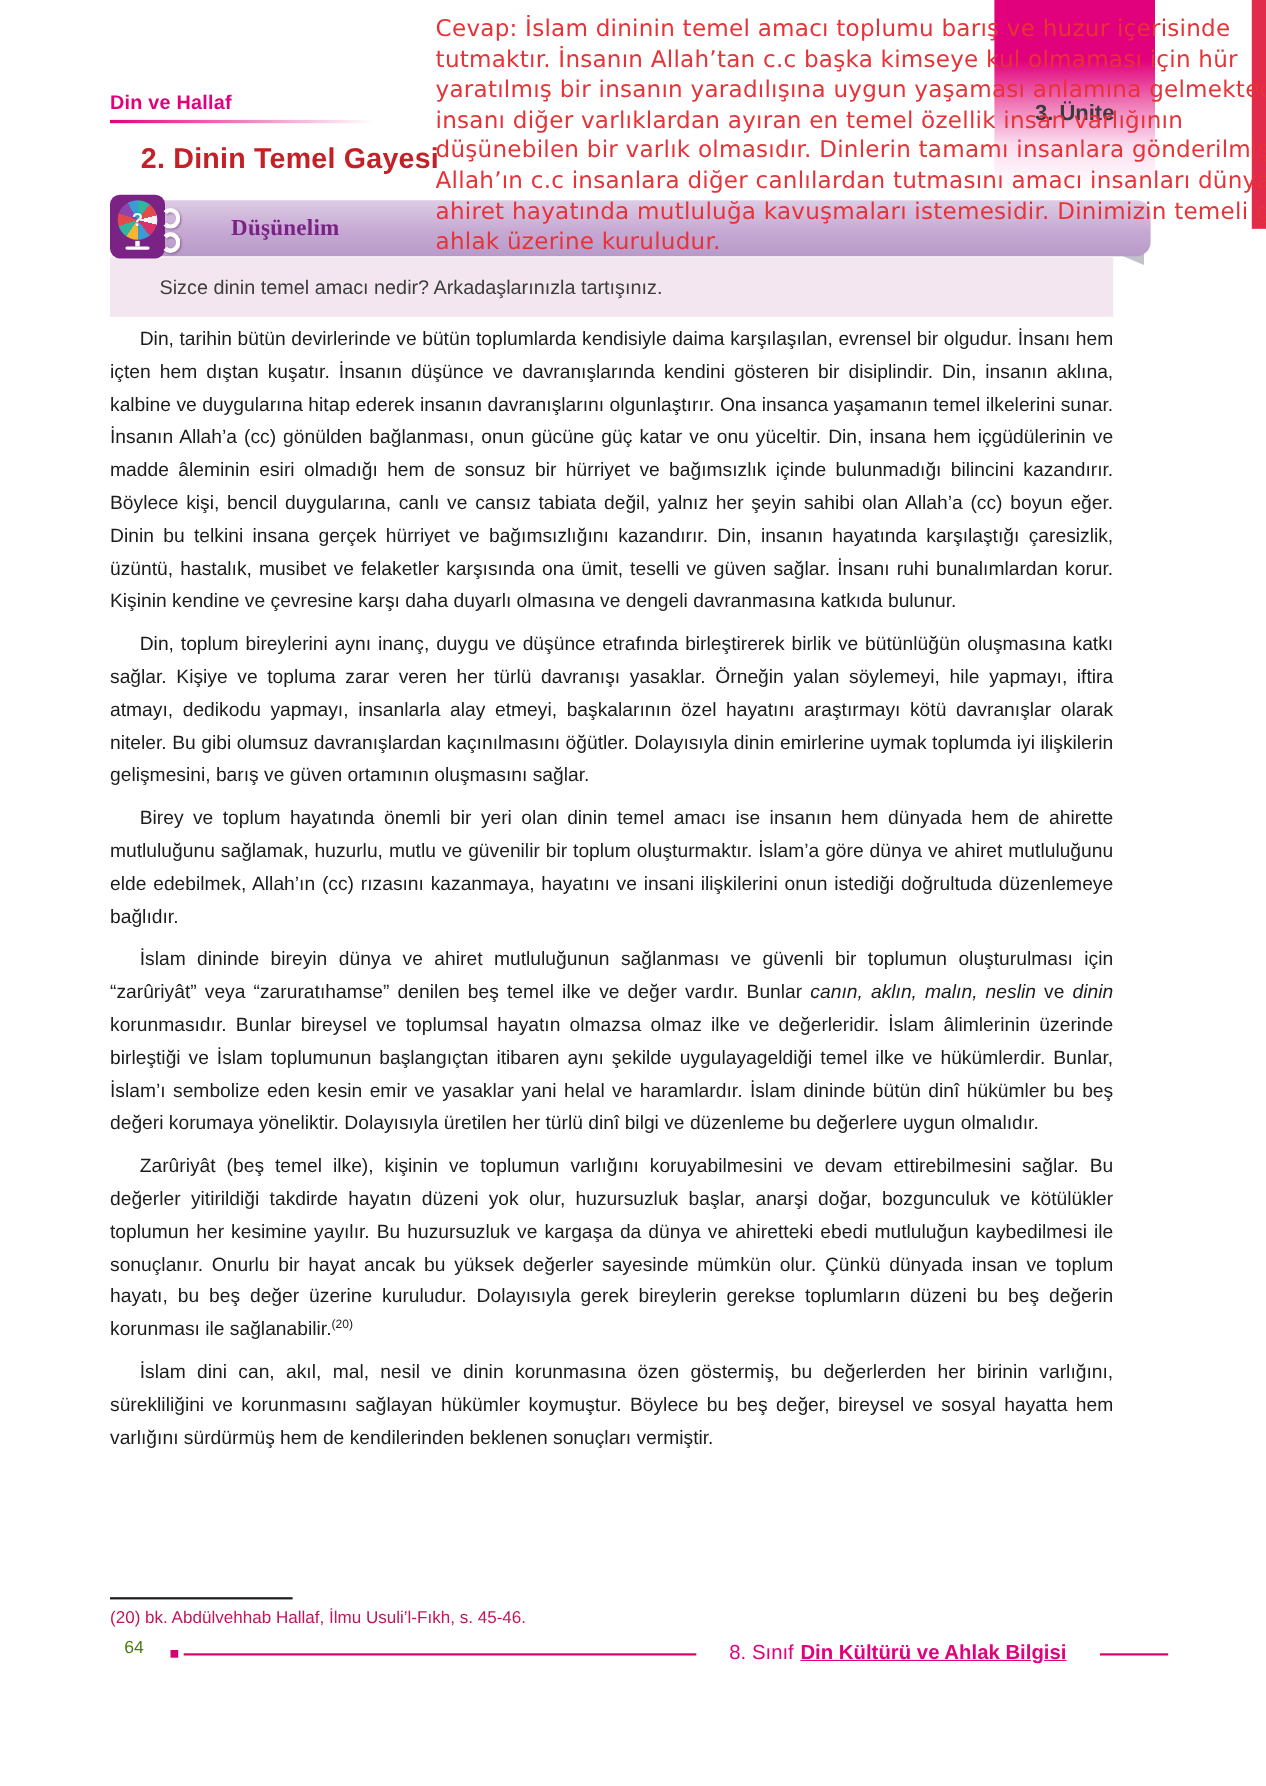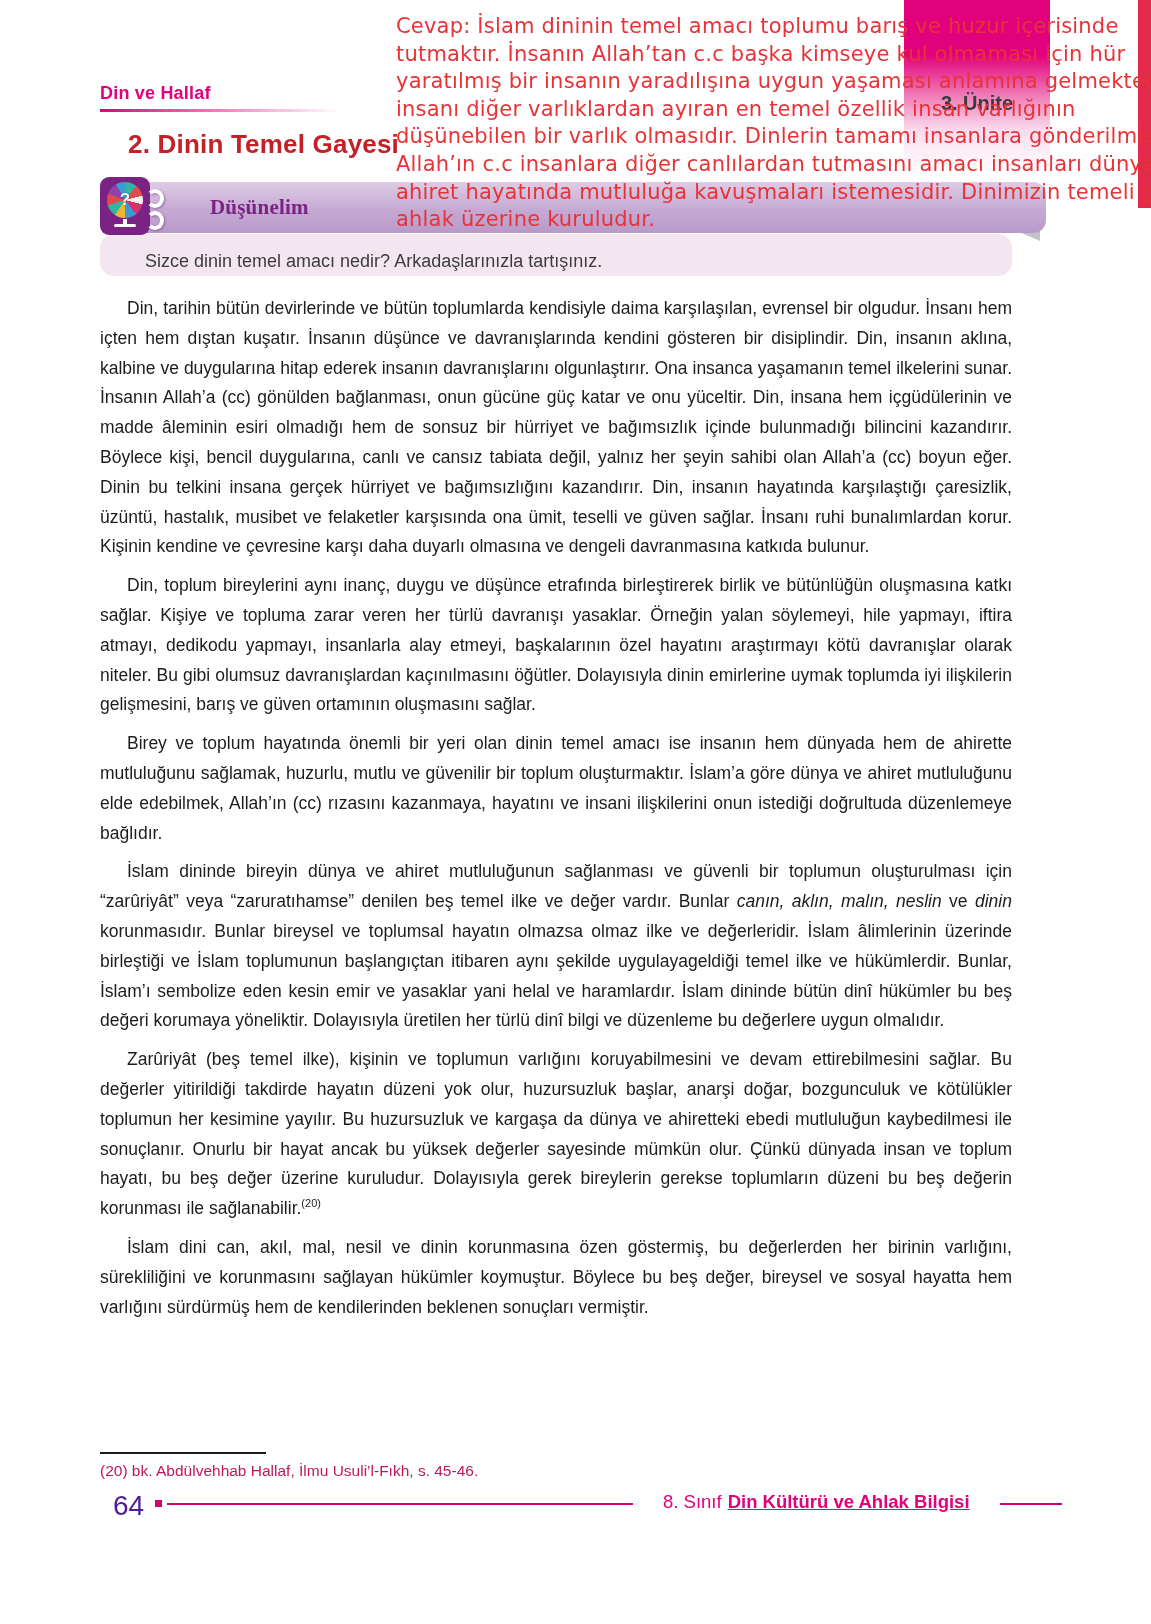--- a/index.html
+++ b/index.html
@@ -109,23 +109,23 @@
   .ring2{left:146px; top:211px;}
   .banner-label{
     position:absolute; left:210px; top:195px;
     font-size:21px; font-weight:bold;
     color:var(--banner-purple-dark,#7b2384);
     z-index:4; letter-spacing:.2px;font-family:Liberation Serif, serif;
   }
   
   .question-box{
     position:absolute; left:100px; top:234px;
-    width:912px; height:42px;
+    width:912px; height:54px;
     background:var(--question-bg,#f4e6f1);
-    border-radius:14px; z-index:1;
+    border-radius:0; z-index:1;
   }
   .question-text{
     position:absolute; left:45px; top:17px;
     font-size:18px; color:var(--text-dark,#3c3c3c);
   }
   
   .body-text{
     position:absolute; left:100px; top:294px; width:912px;
     font-size:17.5px; line-height:29.8px; color:#1c1c1c;
     text-align:justify; z-index:1;
@@ -138,21 +138,21 @@
     background:#1a1a1a;
   }
   .footnote{
     position:absolute; left:100px; top:1462px;
     font-size:15.5px; color:#be185d;
   }
   
   .footer{position:absolute; left:0; top:1488px; width:1151px; height:30px; z-index:1;}
   .page-num{
     position:absolute; left:113px; top:2px;
-    font-size:28px; color:#4c1d95;
+    font-size:16px; color:#4d7c0f;
   }
   .footer-bullet{
     position:absolute; left:155px; top:12px;
     width:7px; height:7px; background:var(--footer-pink,#d6006f);
   }
   .footer-line{position:absolute; top:14.5px; height:2px; background:var(--footer-pink,#d6006f);}
   .footer-line.left{left:167px; width:466px;}
   .footer-line.right{left:1000px; width:62px;}
   .footer-course{
     position:absolute; left:663px; top:3px;

